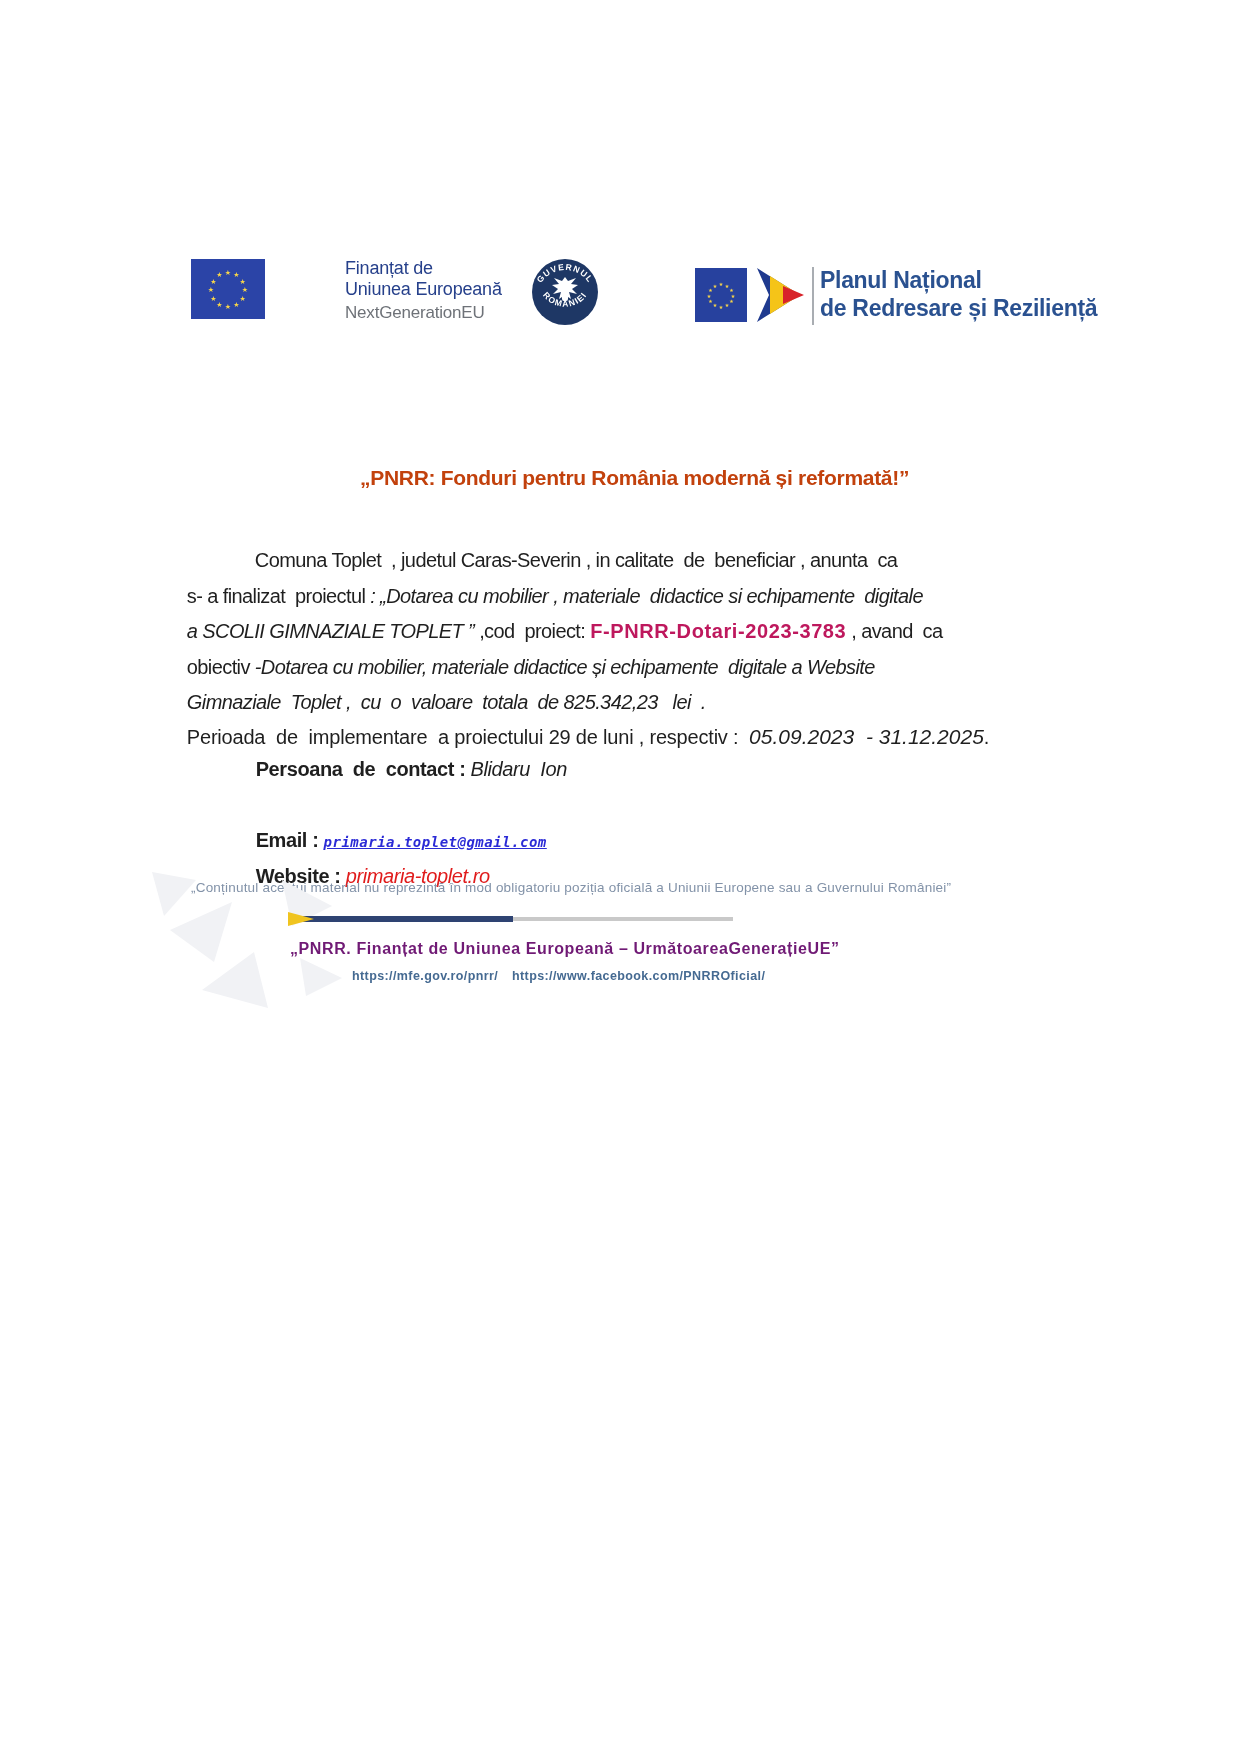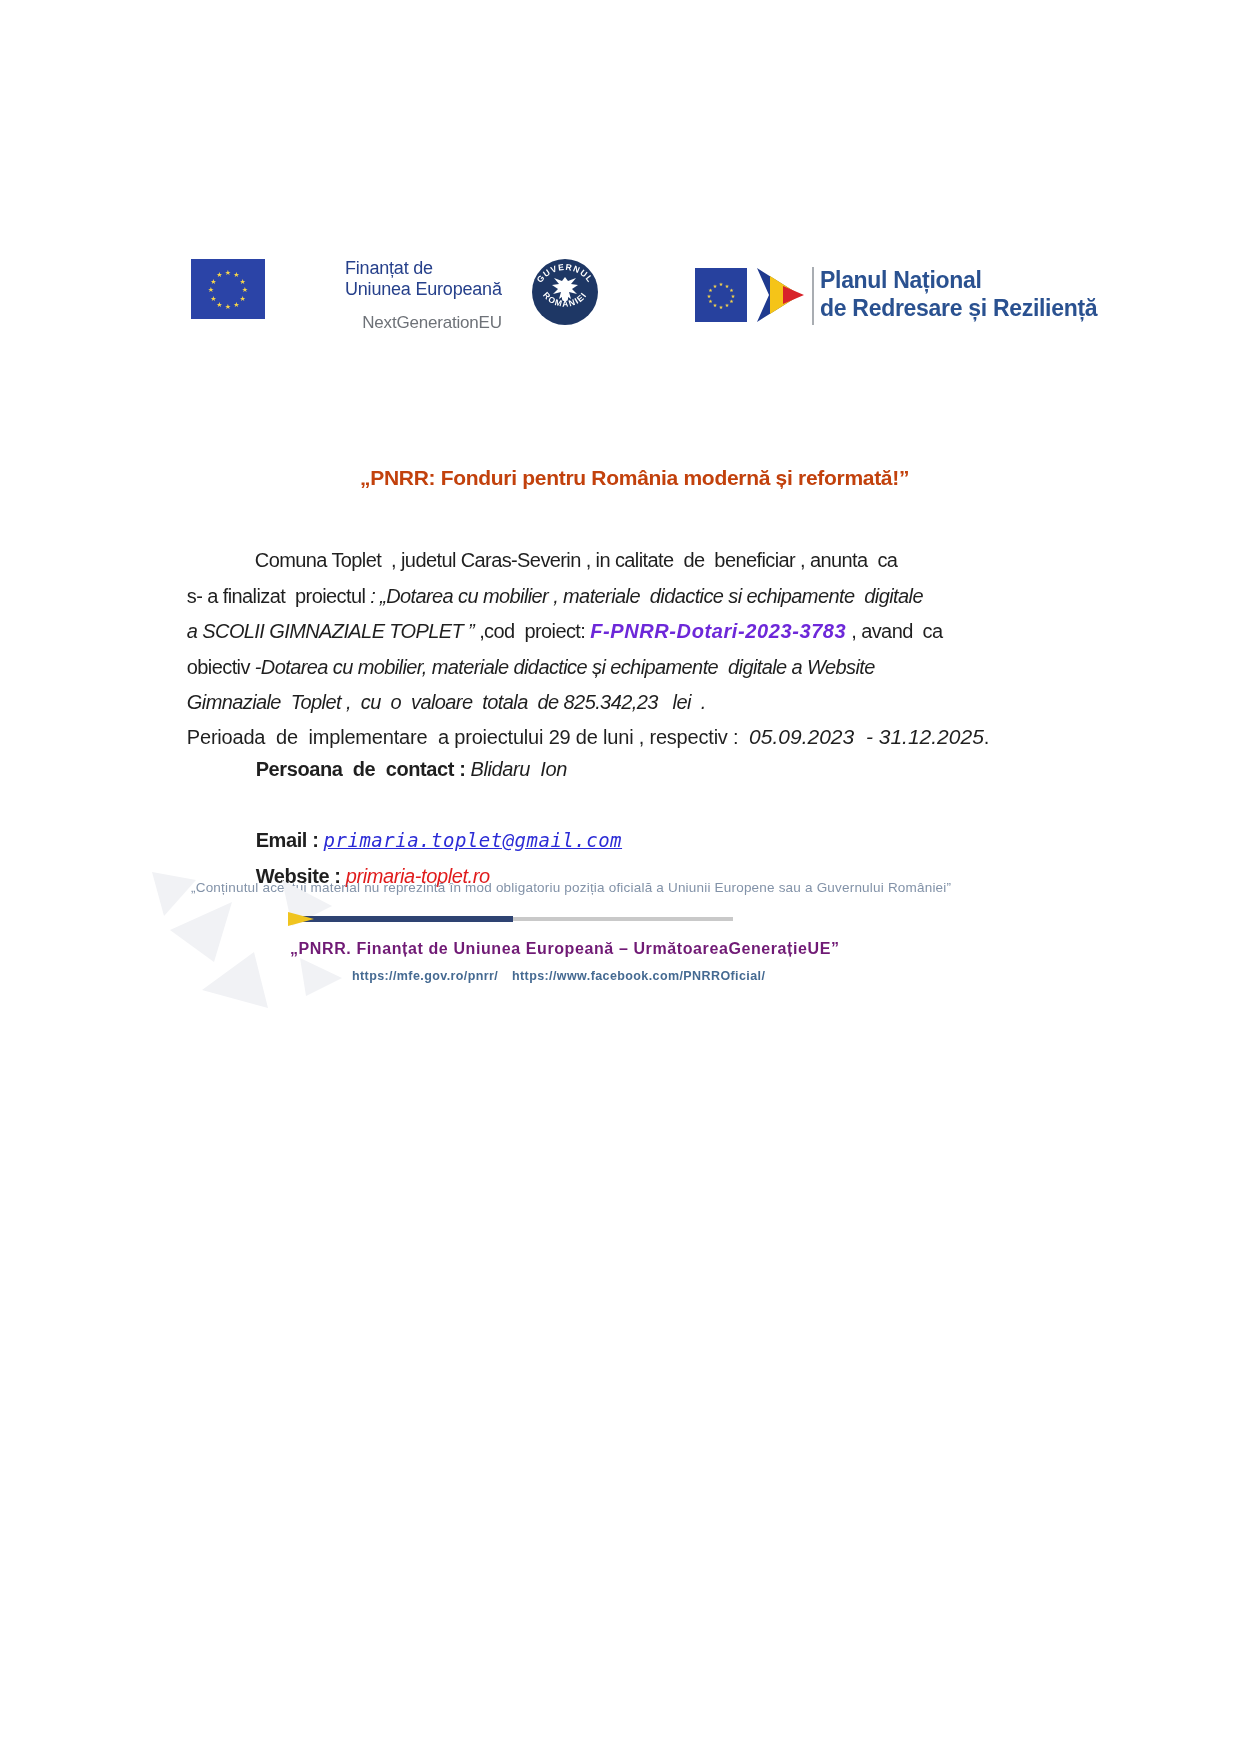--- a/index.html
+++ b/index.html
@@ -4,44 +4,44 @@
 <style>
   html,body{margin:0;padding:0;background:#ffffff;}
   .page{position:relative;width:1240px;height:1755px;background:#ffffff;overflow:hidden;
         font-family:"Liberation Sans",sans-serif;color:#1f1f1f;}
   .abs{position:absolute;white-space:pre;}
 
   
   .logos{position:absolute;left:0;top:0;width:1240px;height:360px;}
   .eu-text{position:absolute;left:345px;top:258px;line-height:21px;}
   .eu-text .b{font-weight:normal;color:#26408b;font-size:18px;letter-spacing:-0.2px;display:block;}
-  .eu-text .g{color:#6e7278;font-size:17px;letter-spacing:-0.2px;display:block;margin-top:12px;text-align:right;}
+  .eu-text .g{color:#6e7278;font-size:17px;letter-spacing:-0.2px;display:block;margin-top:2px;}
   .pnrr-text{position:absolute;left:820px;top:266px;line-height:28px;}
   .pnrr-text span{display:block;font-weight:bold;color:#2a5190;font-size:23px;letter-spacing:-0.3px;}
 
   
   .doc-title{position:absolute;left:360px;top:466px;font-weight:bold;font-size:21px;
              letter-spacing:-0.3px;color:#c2410c;}
 
   
   .bl{position:absolute;font-size:20px;letter-spacing:-0.6px;white-space:pre;}
   .rn{font-style:normal;text-align:center;}
   .ri{font-style:italic;}
   .rb{font-weight:normal;font-size:20px;letter-spacing:-0.2px;}
   .rdate{font-style:italic;font-size:21px;letter-spacing:0px;}
-  .rcode{font-weight:bold;font-style:italic;color:#6d28d9;font-size:20px;letter-spacing:0.6px;}
+  .rcode{font-weight:bold;color:#be185d;font-size:20px;letter-spacing:0.6px;}
 
   
   .cl{position:absolute;left:235px;font-size:20px;letter-spacing:-0.4px;white-space:pre;}
   .lab{font-weight:bold;}
   .ital{font-style:italic;}
   .tel-colon{font-weight:bold;margin-left:28px;}
   .tel-value{margin-left:66px;letter-spacing:0px;}
   .email-link{font-family:"DejaVu Sans Mono",monospace;font-style:italic;color:#2b2bd6;
-              text-decoration:underline;font-size:19px;letter-spacing:0.5px;}
+              text-decoration:underline;font-size:14px;letter-spacing:0.5px;font-weight:bold;}
   .web-link{font-style:italic;color:#e01b1b;text-decoration:none;}
 
   
   .disclaimer{position:absolute;left:191px;top:880px;font-size:13.5px;letter-spacing:0.2px;
               color:#8292a8;white-space:pre;}
   .slogan{position:absolute;left:290px;top:940px;width:460px;text-align:center;font-weight:bold;
           font-size:16px;letter-spacing:0.6px;color:#701a75;white-space:pre;}
   .url{position:absolute;top:969px;font-weight:bold;font-size:12.5px;letter-spacing:0.4px;
        color:#456a92;text-decoration:none;white-space:pre;}
   .url1{left:352px;} .url2{left:512px;}

